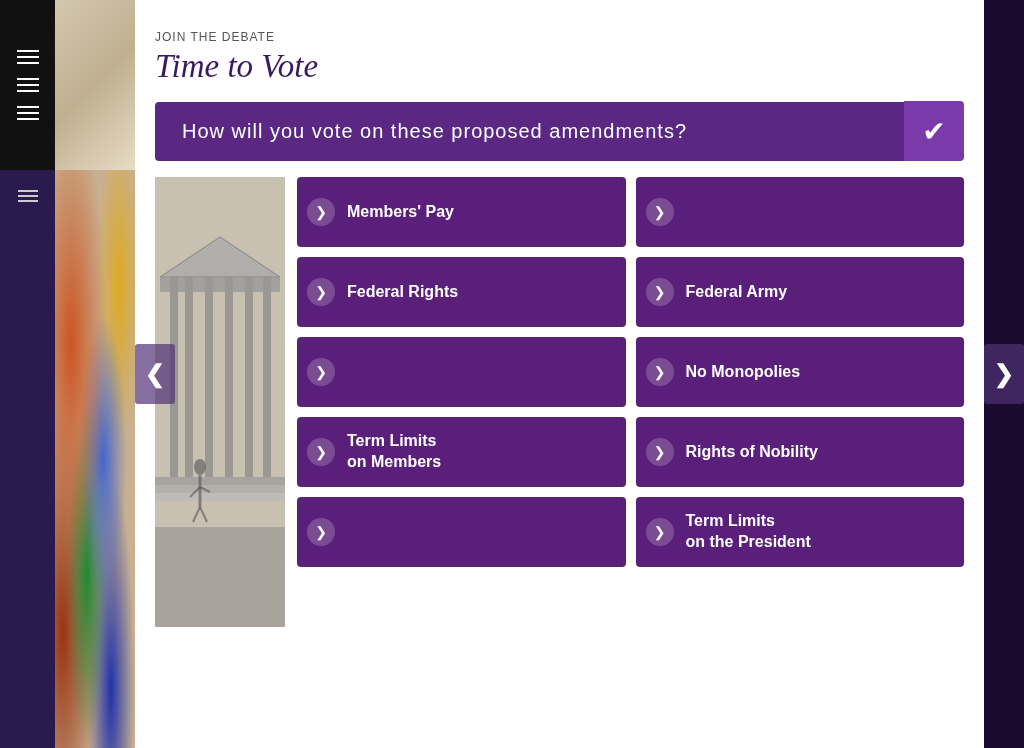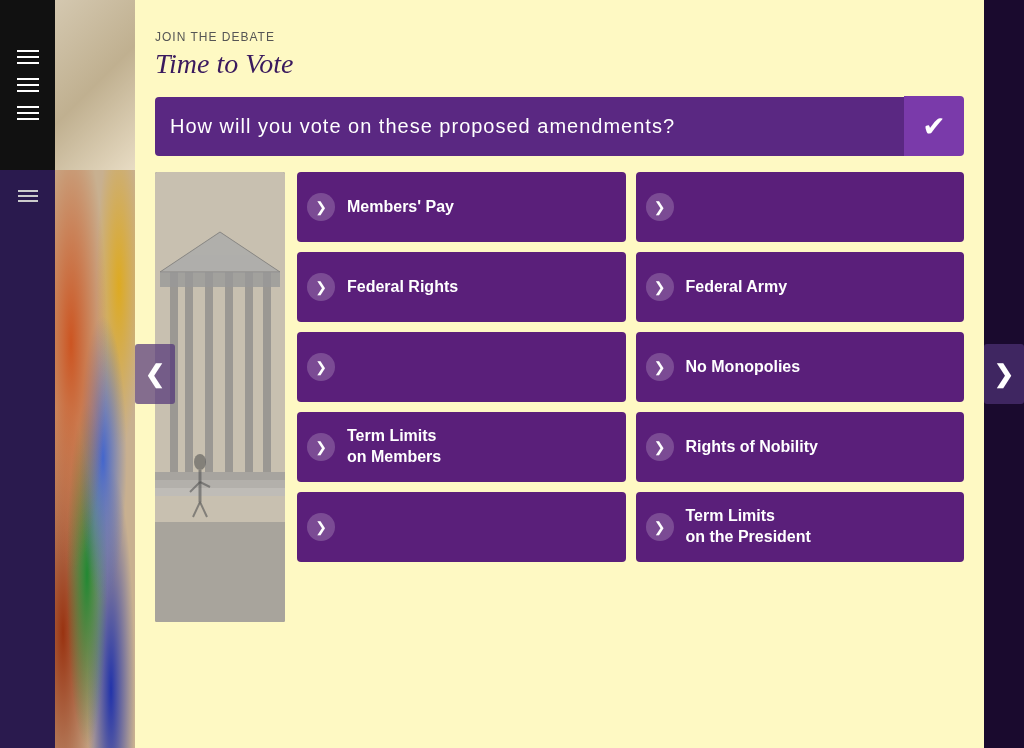--- a/index.html
+++ b/index.html
@@ -136,52 +136,52 @@
       font-weight: bold;
     }
 
     
     .main-content {
       position: absolute;
       left: 135px;
       top: 0;
       right: 40px;
       bottom: 0;
-      background: #fef9c3;
+      background: #ffffff;
       padding: 30px 20px 20px 20px;
     }
 
     .page-label {
       font-size: 12px;
       color: #555;
       text-transform: uppercase;
       letter-spacing: 1px;
       margin-bottom: 4px;
       font-family: Arial, sans-serif;
     }
 
     .page-title {
-      font-size: 28px;
+      font-size: 33px;
       color: #3a1a5e;
       font-style: italic;
       margin-bottom: 16px;
       font-family: Georgia, serif;
     }
 
     
     .question-header {
       display: flex;
       align-items: center;
       margin-bottom: 16px;
     }
 
     .question-bar {
       flex: 1;
       background: #5a2882;
-      padding: 18px 15px;
+      padding: 18px 27px;
       border-radius: 4px 0 0 4px;
     }
 
     .question-text {
       color: white;
       font-size: 20px;
       font-family: Arial, sans-serif;
       font-weight: 300;
       letter-spacing: 1px;
     }

